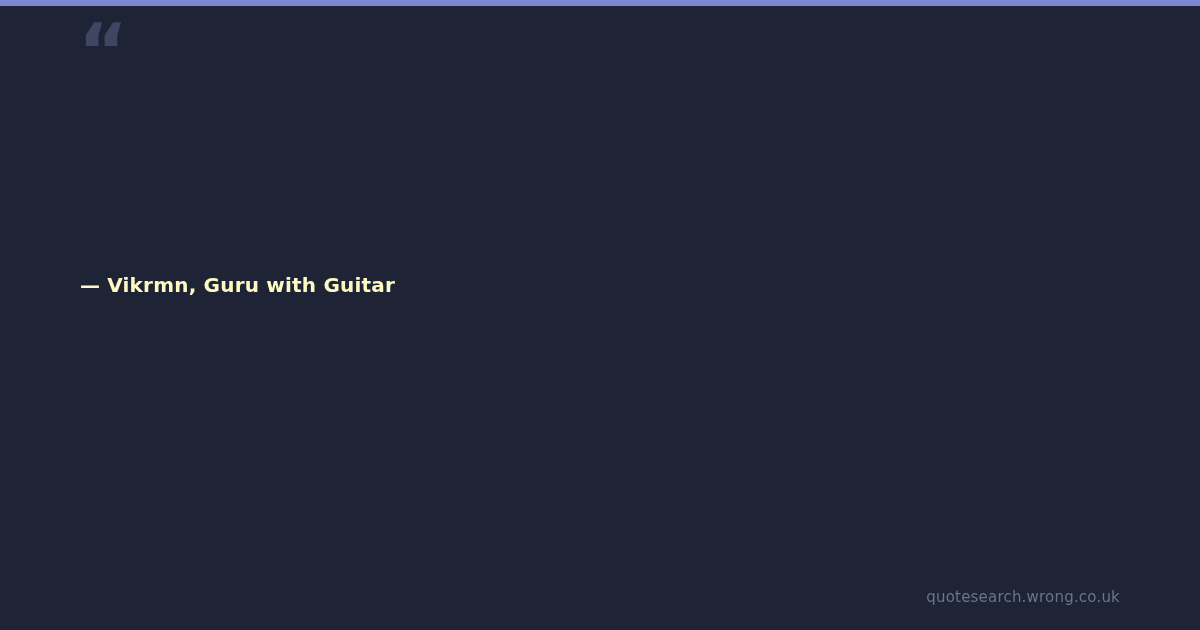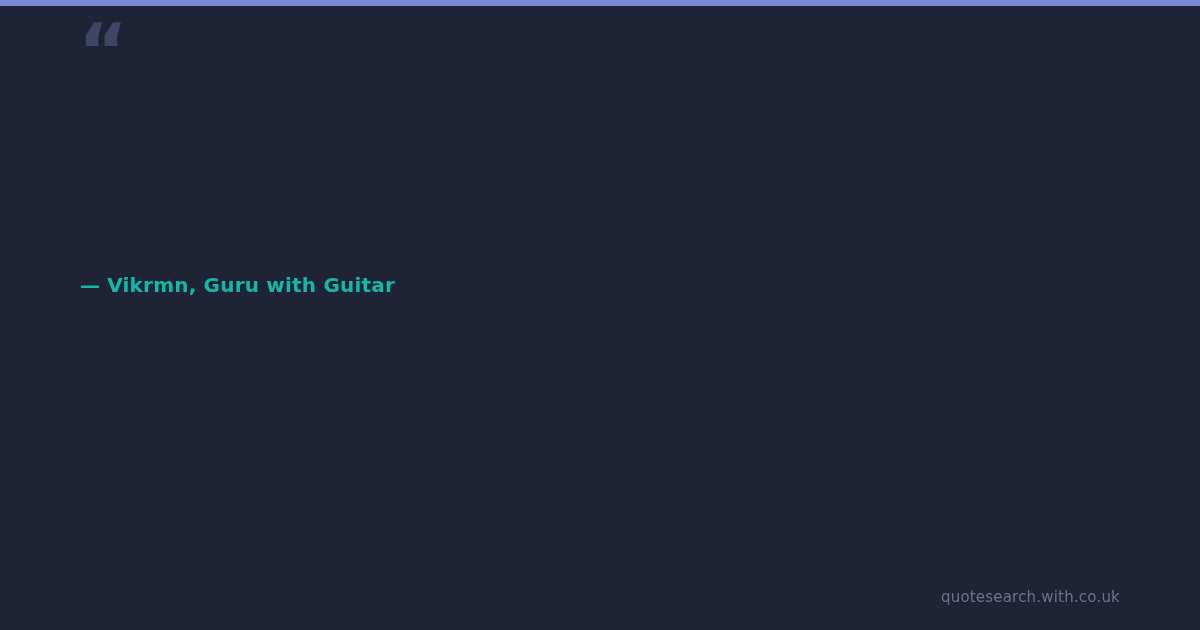--- a/index.html
+++ b/index.html
@@ -63,21 +63,21 @@
   }
 
   .attribution {
     margin: 0;
     padding-top: 21px;
     font-family: "DejaVu Sans", "Liberation Sans", sans-serif;
     font-size: 20px;
     font-weight: 700;
     line-height: 1.2;
     letter-spacing: 0.2px;
-    color: #14b8a6;
+    color: #fef9c3;
     white-space: nowrap;
   }
 
   .attribution .dash {
     margin-right: 7px;
   }
 
   .footer-source {
     position: absolute;
     right: 80px;
@@ -98,15 +98,15 @@
   <div class="accent-bar"></div>
 
   <div class="quote-mark">“</div>
 
   <div class="content-block">
     <p class="attribution">
       <span class="dash">—</span><span>Vikrmn, Guru with Guitar</span>
     </p>
   </div>
 
-  <div class="footer-source">quotesearch.with.co.uk</div>
+  <div class="footer-source">quotesearch.wrong.co.uk</div>
 
 </div>
 
 </body></html>

